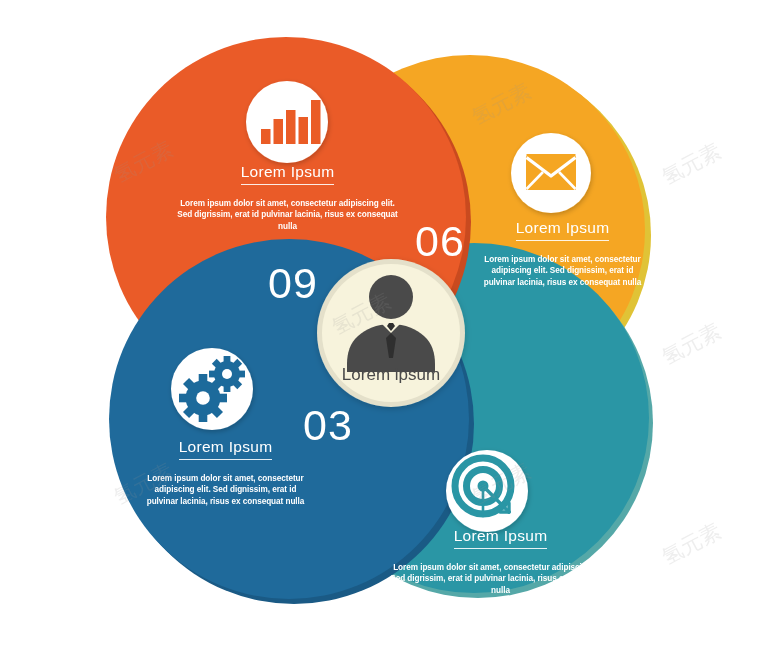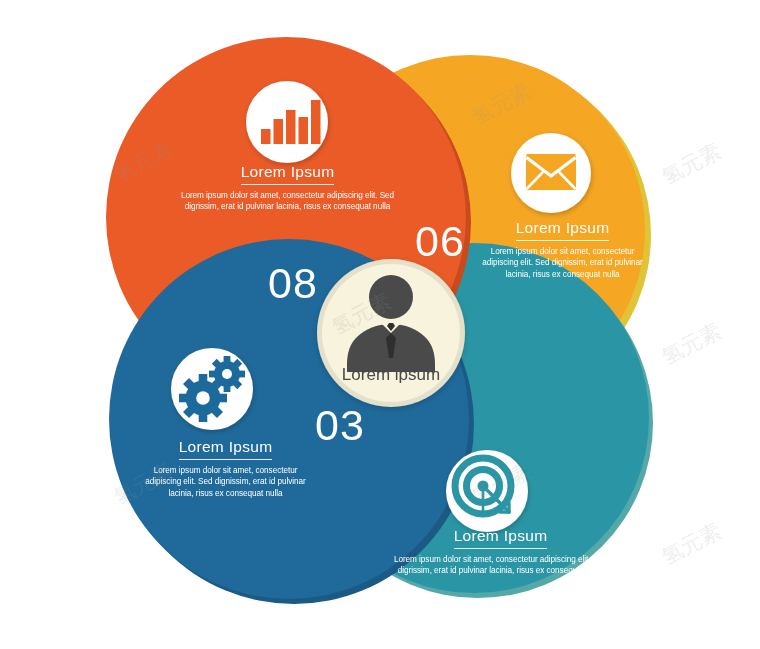--- a/index.html
+++ b/index.html
@@ -36,22 +36,22 @@
     font-size: 15.5px;
     letter-spacing: .3px;
     line-height: 1.15;
     padding-bottom: 3px;
     display: inline-block;
     border-bottom: 1.6px solid rgba(255,255,255,.88);
   }
   .seg-body {
     font-size: 8.2px;
     line-height: 1.42;
-    margin-top: 5px;
-    font-weight: normal;
+    margin-top: 13px;
+    font-weight: bold;
     letter-spacing: -.05px;
   }
   .seg-num {
     position: absolute;
     color: #ffffff;
     font-size: 43px;
     font-weight: 400;
     letter-spacing: 1px;
     line-height: 1;
   }
@@ -209,22 +209,22 @@
                  C 435 353 432 343 424 336
                  C 416 329 406 324 391 324 Z"></path>
         <path d="M382 324 L391 333 L400 324 L400 322 L382 322 Z" fill="#F7F3DC"></path>
         <path d="M391 333 L386 338 L389 358 L393 358 L396 338 Z" fill="#2F2F2F"></path>
         <path d="M387 326 L391 331 L395 326 L393 323 L389 323 Z" fill="#2F2F2F"></path>
       </g>
     </g>
   </svg>
 
   <div class="seg-num" style="left:415px; top:220px;">06</div>
-  <div class="seg-num" style="left:315px; top:404px;">03</div>
-  <div class="seg-num" style="left:268px; top:262px;">08</div>
+  <div class="seg-num" style="left:303px; top:404px;">03</div>
+  <div class="seg-num" style="left:268px; top:262px;">09</div>
 
   <div class="seg-text" style="left:165px; top:163px; width:245px;">
     <div class="seg-title">Lorem Ipsum</div>
     <div class="seg-body" style="width:225px; margin-left:auto; margin-right:auto;">Lorem ipsum dolor sit amet, consectetur adipiscing elit. Sed digrissim, erat id pulvinar lacinia, risus ex consequat nulla</div>
   </div>
 
   <div class="seg-text" style="left:470px; top:219px; width:185px;">
     <div class="seg-title">Lorem Ipsum</div>
     <div class="seg-body" style="width:165px; margin-left:auto; margin-right:auto;">Lorem ipsum dolor sit amet, consectetur adipiscing elit. Sed dignissim, erat id pulvinar lacinia, risus ex consequat nulla</div>
   </div>

